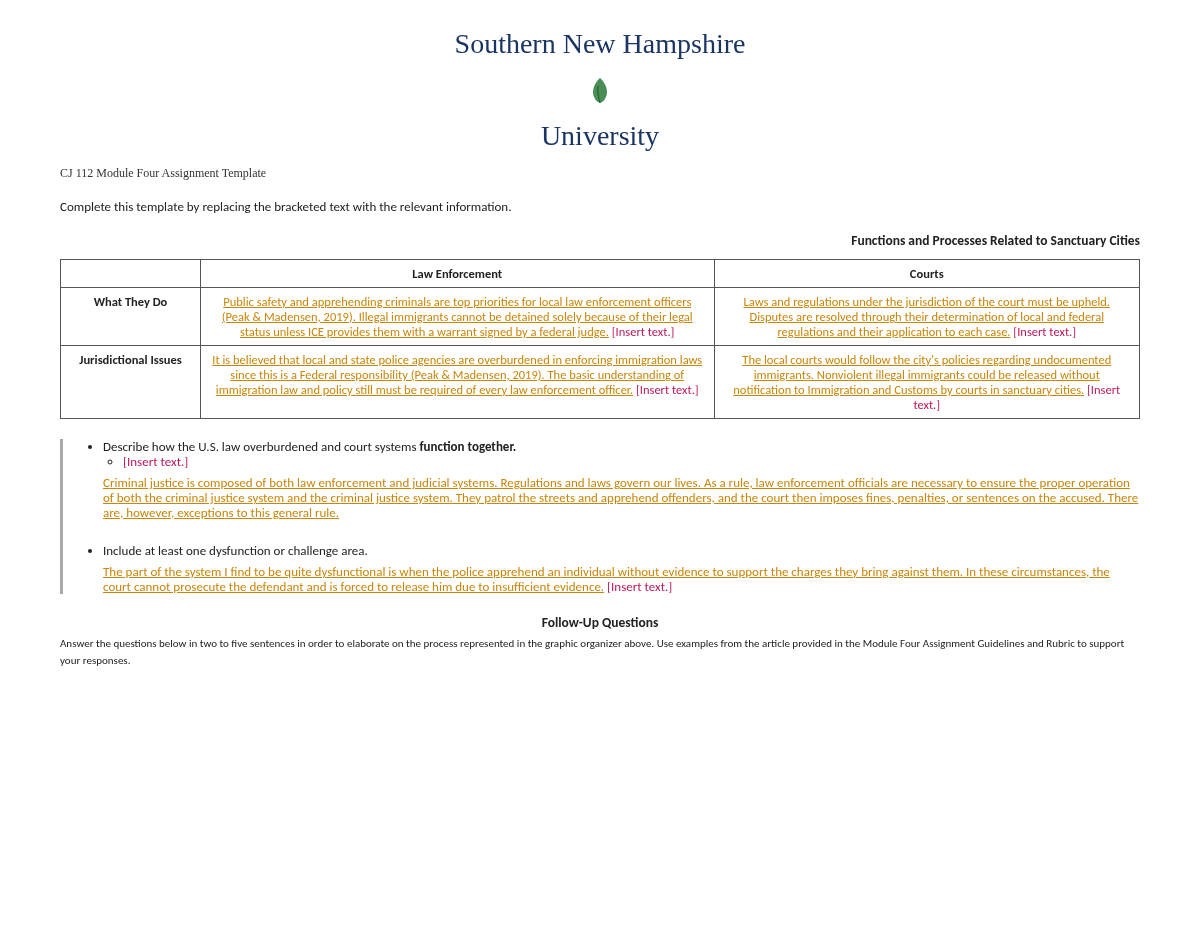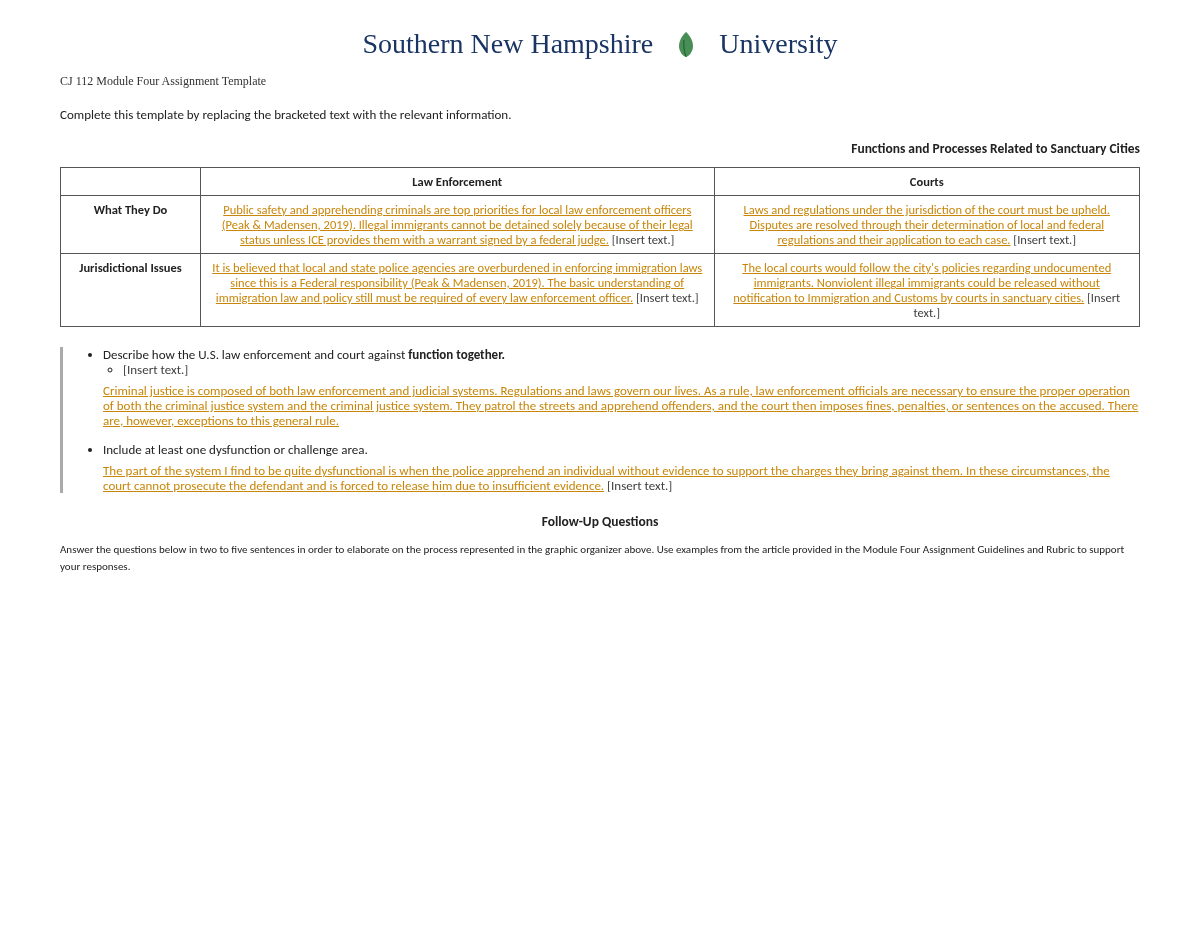--- a/index.html
+++ b/index.html
@@ -76,21 +76,21 @@
       width: 140px;
       white-space: nowrap;
     }
 
     .gold-text {
       color: #c8860a;
       text-decoration: underline;
     }
 
     .gold-bracket {
-      color: #404040;
+      color: #be185d;
     }
 
     .bullet-section {
       border-left: 3px solid #aaa;
       padding-left: 20px;
       margin-bottom: 20px;
       font-family: 'Calibri', Arial, sans-serif;
       font-size: 13px;
     }
 
@@ -104,40 +104,41 @@
     }
 
     .bold-text {
       font-weight: bold;
     }
 
     .follow-up-heading {
       text-align: center;
       font-weight: bold;
       font-size: 13.5px;
-      margin-bottom: 12px;
+      margin-bottom: 5px;
       font-family: 'Calibri', Arial, sans-serif;
     }
 
     .footer-instructions {
       font-family: 'Calibri', Arial, sans-serif;
       font-size: 11px;
       line-height: 1.5;
     }
 
     .snhu-wordmark {
       font-size: 28px;
       color: #1a3563;
       font-family: 'Georgia', 'Times New Roman', serif;
       font-style: normal;
       display: flex;
       align-items: center;
       justify-content: center;
       gap: 18px;
       line-height: 1;
+      flex-direction: column;
     }
 
     .snhu-wordmark .leaf-svg {
       margin-left: 3px;
       vertical-align: middle;
     }
   </style>
 </head>
 <body>
 
@@ -200,29 +201,29 @@
           <span class="gold-text">The local courts would follow the city's policies regarding undocumented immigrants. Nonviolent illegal immigrants could be released without notification to Immigration and Customs by courts in sanctuary cities.</span>
           <span class="gold-bracket"> <span>[Insert text.]</span></span>
         </td>
       </tr>
     </tbody>
   </table>
 
   <div class="bullet-section">
     <ul>
       <li>
-        <span>Describe how the U.S. law enforcement and court against </span><span class="bold-text">function together.</span>
+        <span>Describe how the U.S. law overburdened and court systems </span><span class="bold-text">function together.</span>
         <ul>
           <li>
             <span class="gold-bracket">[Insert text.]</span>
           </li>
         </ul>
       </li>
     </ul>
-    <p style="margin-left:20px; margin-bottom:14px;">
+    <p style="margin-left:20px; margin-bottom:23px;">
       <span class="gold-text">Criminal justice is composed of both law enforcement and judicial systems. Regulations and laws govern our lives. As a rule, law enforcement officials are necessary to ensure the proper operation of both the criminal justice system and the criminal justice system. They patrol the streets and apprehend offenders, and the court then imposes fines, penalties, or sentences on the accused. There are, however, exceptions to this general rule.</span>
     </p>
     <ul>
       <li>
         <span>Include at least one dysfunction or challenge area.</span>
       </li>
     </ul>
     <p style="margin-left:20px; margin-top:4px;">
       <span class="gold-text">The part of the system I find to be quite dysfunctional is when the police apprehend an individual without evidence to support the charges they bring against them. In these circumstances, the court cannot prosecute the defendant and is forced to release him due to insufficient evidence.</span>
       <span class="gold-bracket"> <span>[Insert text.]</span></span>

